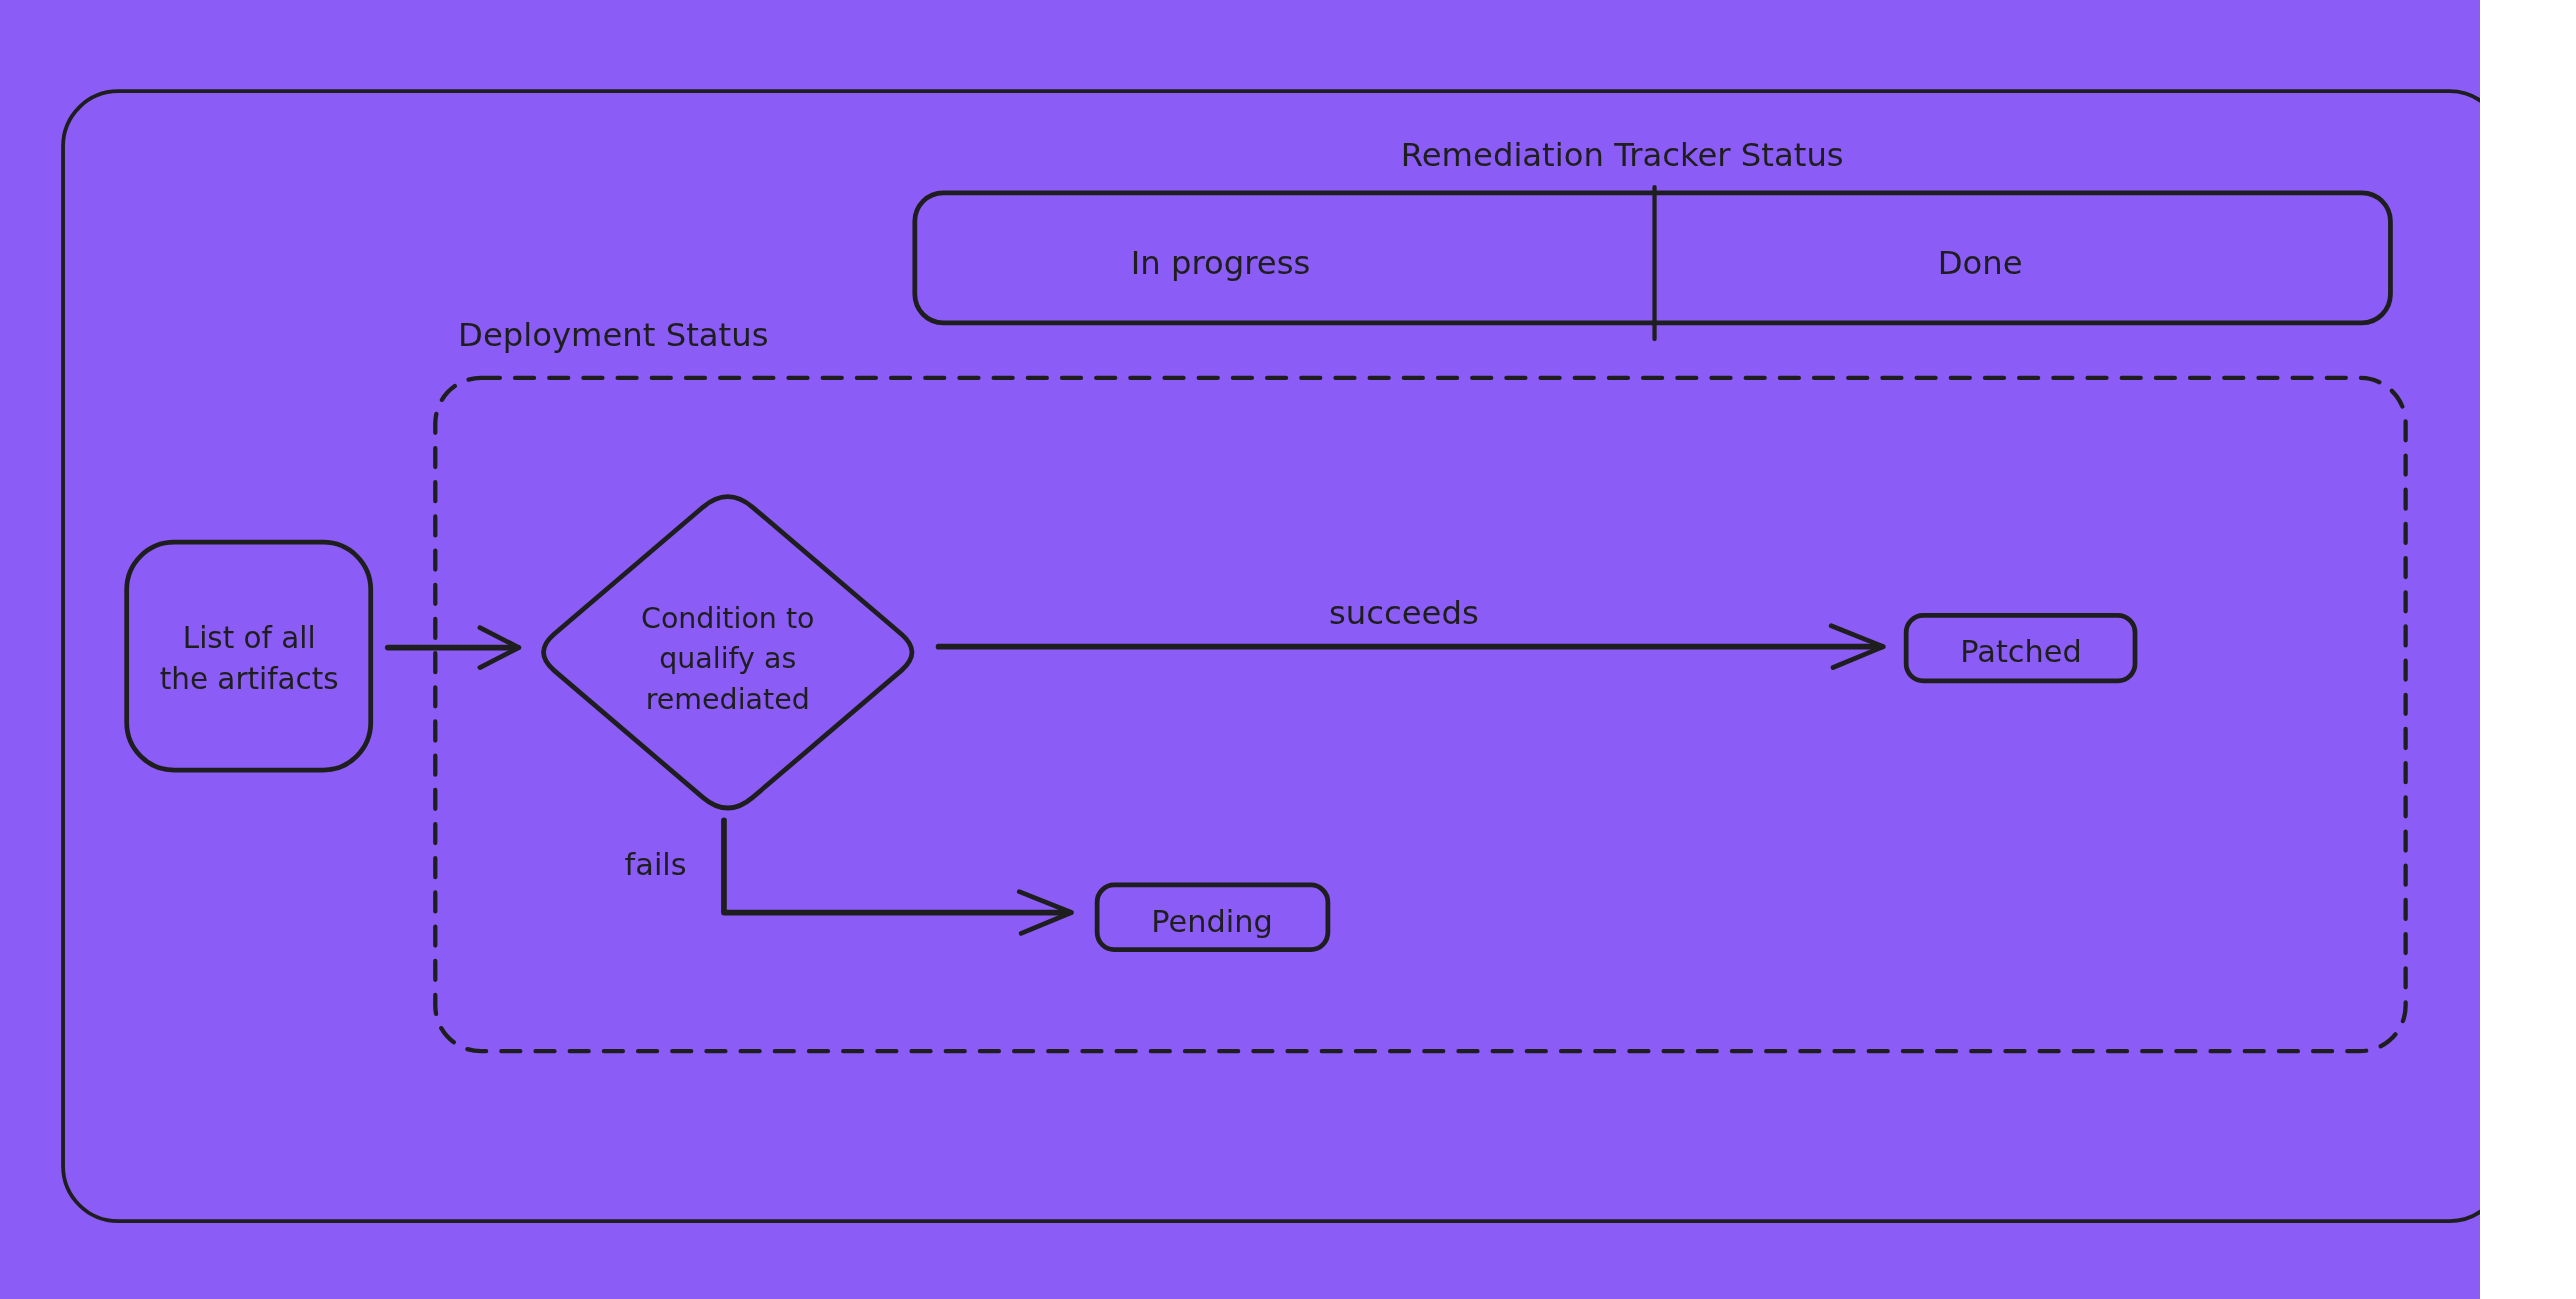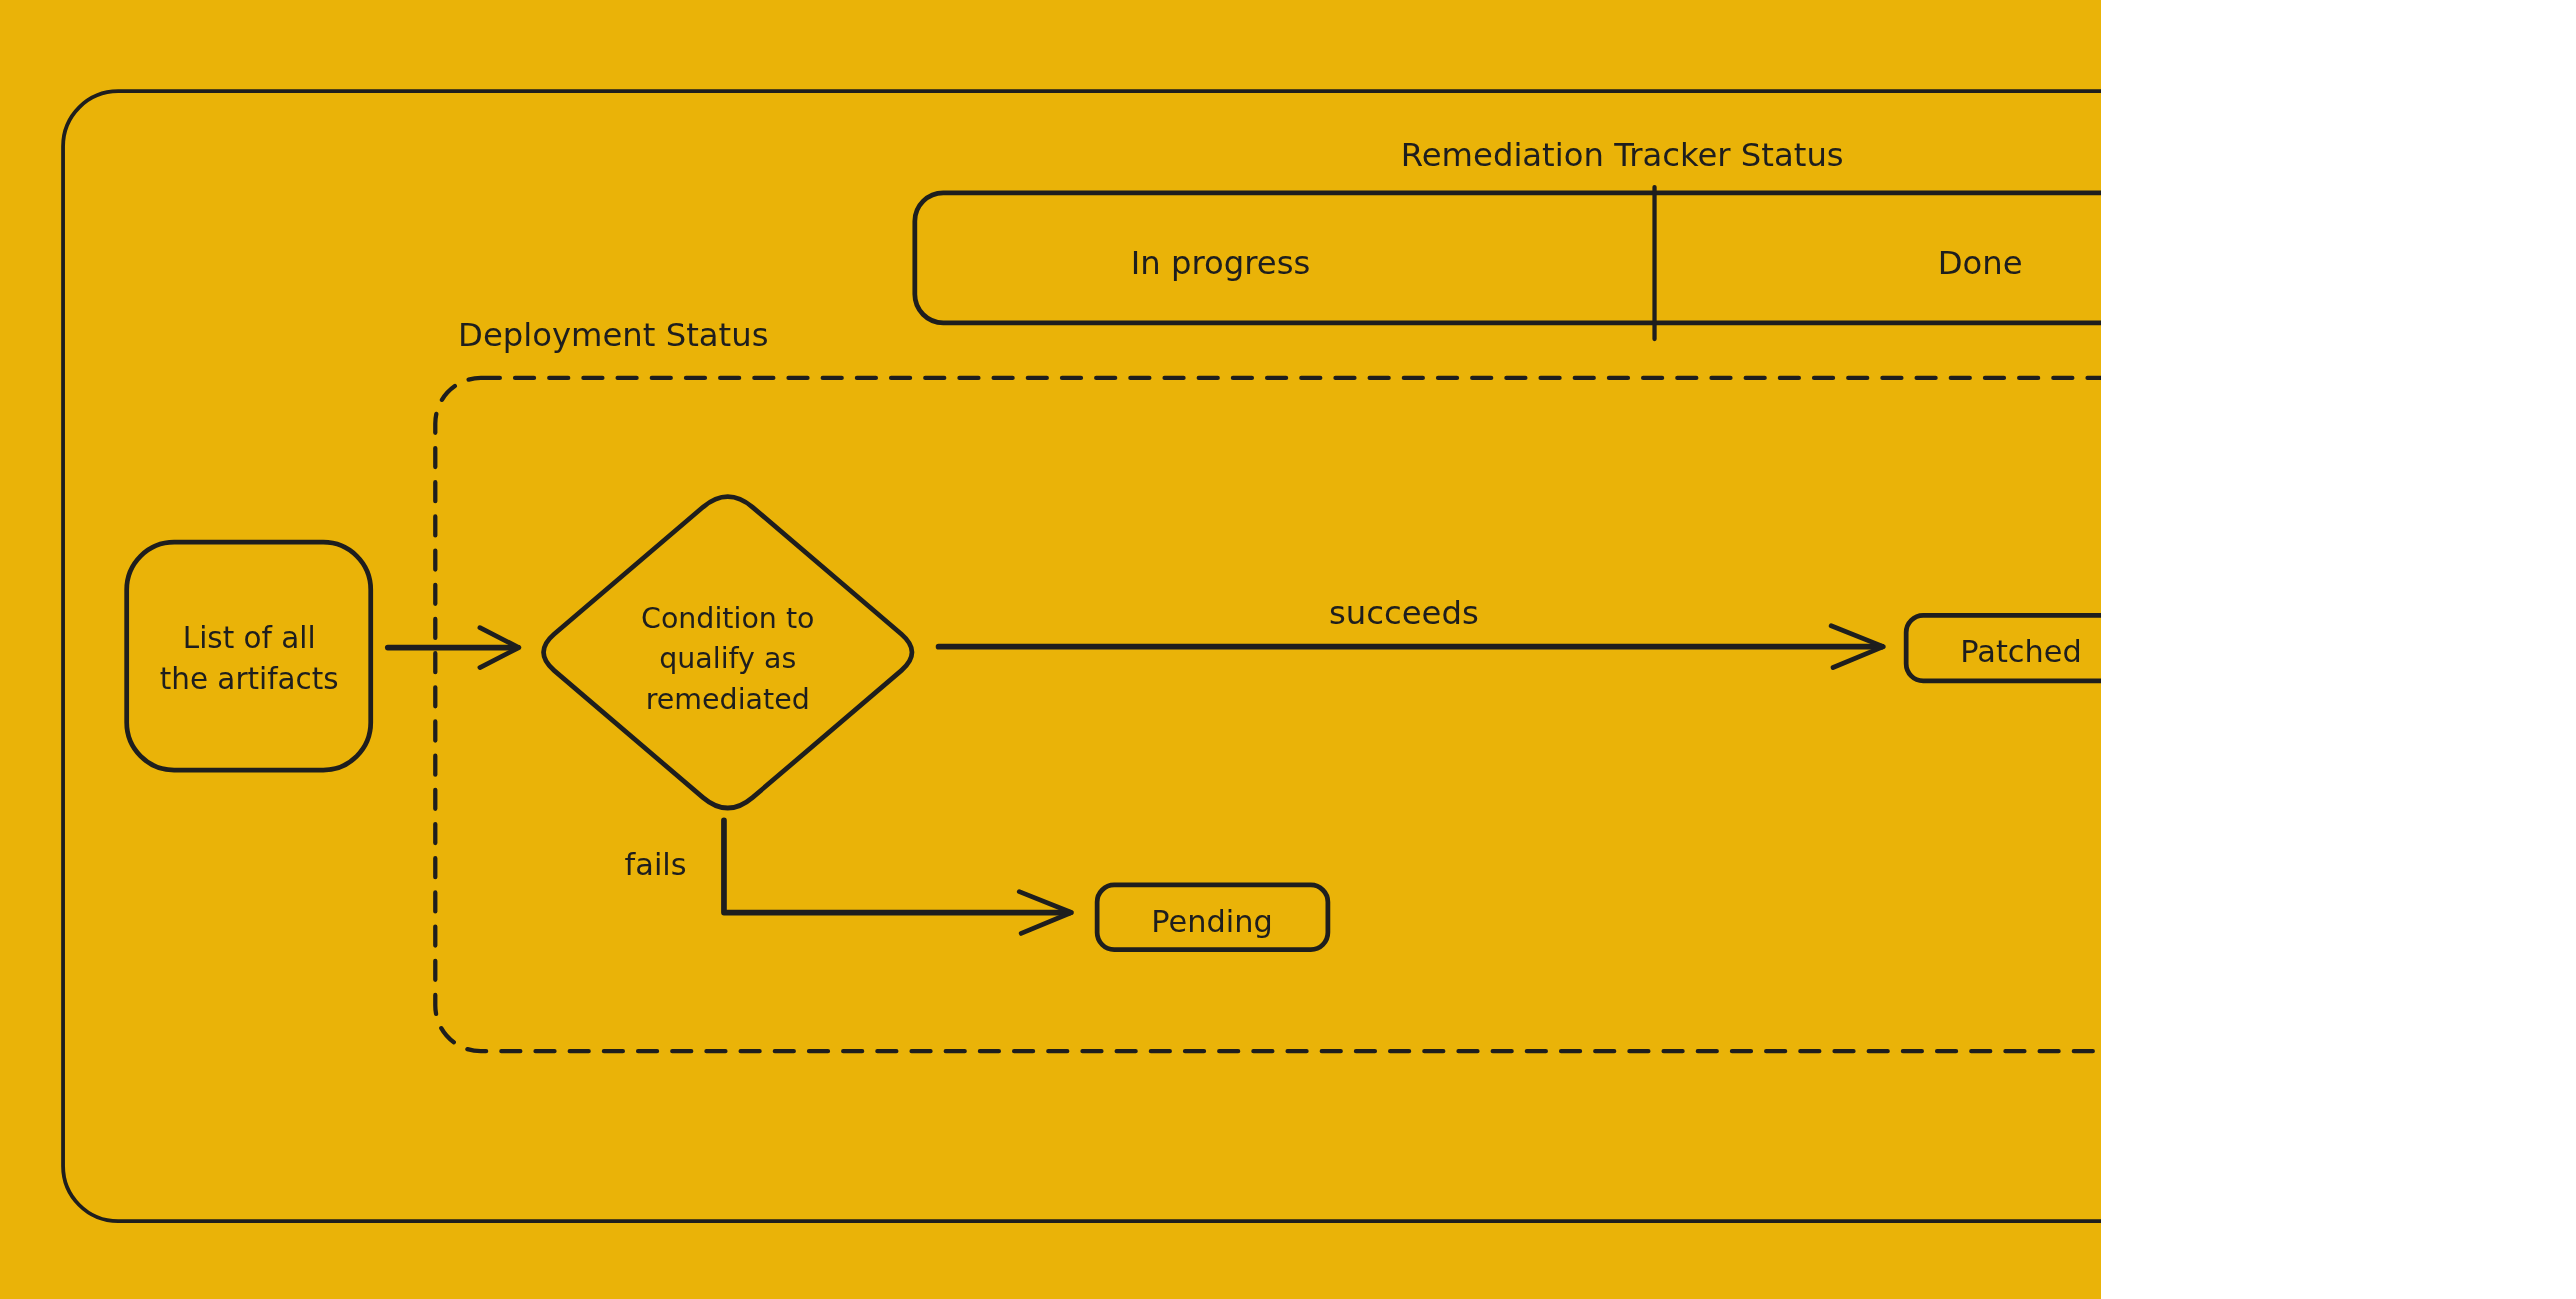--- a/index.html
+++ b/index.html
@@ -2,23 +2,23 @@
 <html style="font-size:15px"><head>
 <meta charset="utf-8">
 <style>
   html, body {
     margin: 0;
     padding: 0;
     background: #ffffff;
   }
   .stage {
     position: relative;
-    width: 2101px;
+    width: 2480px;
     height: 1299px;
-    background: #eab308;
+    background: #8b5cf6;
     overflow: hidden;
   }
   svg { display: block; width: 2576px; height: 1299px; }
 
   .shape {
     fill: none;
     stroke: #1e1e1e;
     stroke-linecap: round;
     stroke-linejoin: round;
   }

